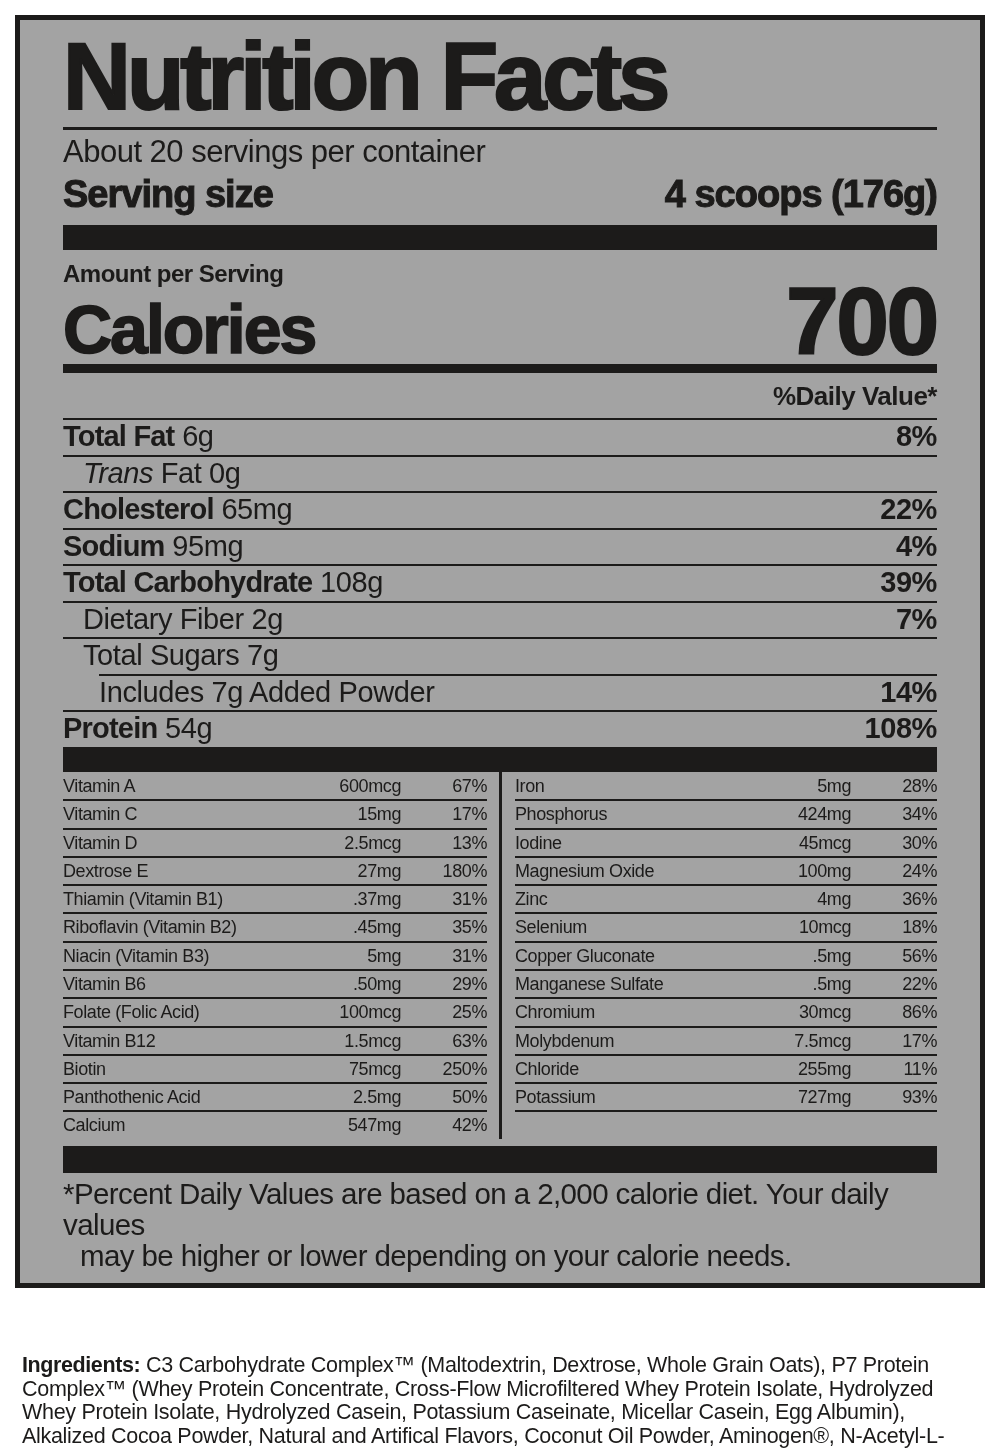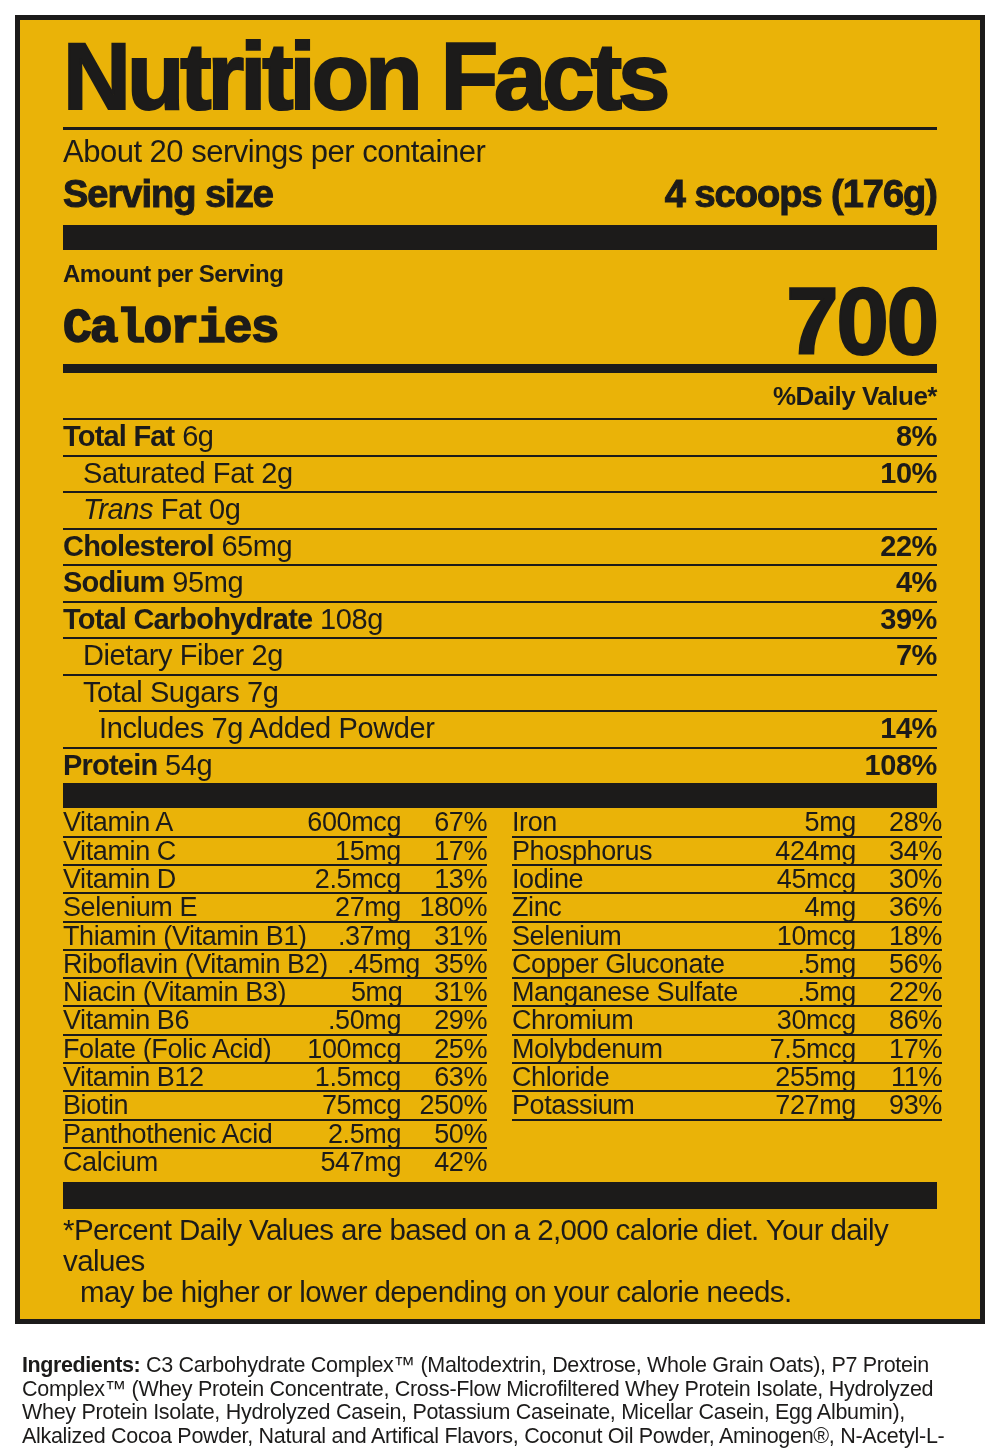--- a/index.html
+++ b/index.html
@@ -9,21 +9,21 @@
     font-family:"Liberation Sans", sans-serif;
     color:#1c1b1a;
     overflow:hidden;
     position:relative;
   }
   .label-box {
     position:absolute;
     left:15px; top:15px;
     width:970px;
     border:5px solid #1c1b1a;
-    background:#eab308;
+    background:#a3a3a3;
     padding:0 43px 6px 43px;
   }
   .nf-title {
     padding-top:13px;
     font-size:94px;
     font-weight:bold;
     letter-spacing:-4px;
     line-height:0.93;
     white-space:nowrap;
     -webkit-text-stroke:2.2px #1c1b1a;
@@ -34,21 +34,21 @@
     margin-top:2px;
     display:flex; justify-content:space-between; align-items:center;
     font-size:38px; line-height:44px; font-weight:bold; letter-spacing:-1px;
     -webkit-text-stroke:1px #1c1b1a;
   }
   .bar { background:#1c1b1a; }
   .bar-serving { height:25px; margin-top:9px; }
   .aps { margin-top:11px; font-size:24px; line-height:25px; font-weight:bold; letter-spacing:-0.5px; }
   .cal-row { margin-top:-2px; display:flex; justify-content:space-between; align-items:flex-end; }
   .cal-label {
-    font-size:48px; font-weight:bold; letter-spacing:-2px; line-height:62px;font-family:Liberation Mono, monospace;
+    font-size:68px; font-weight:bold; letter-spacing:-2px; line-height:62px;
     -webkit-text-stroke:1.6px #1c1b1a;
   }
   .cal-value {
     font-size:94px; font-weight:bold; letter-spacing:-2px; line-height:76px;
     -webkit-text-stroke:2.2px #1c1b1a;
   }
   .bar-med { height:9px; margin-top:4px; }
   .dv-header { text-align:right; font-size:26px; font-weight:bold; padding:8px 0 6px; letter-spacing:-0.5px; }
   
   .n-row {
@@ -65,21 +65,21 @@
   .bar-protein { height:25px; }
   
   .vitamins { display:flex; align-items:stretch; }
   .v-col { padding-top:1px; }
   .v-col-left { width:424px; }
   .v-divider { width:3px; background:#1c1b1a; margin:0 13px 0 12px; }
   .v-col-right { flex:1; }
   .v-row {
     display:flex; align-items:baseline;
     border-bottom:2px solid #1c1b1a;
-    font-size:27px; line-height:26.3px; letter-spacing:-0.4px;
+    font-size:18px; line-height:26.3px; letter-spacing:-0.4px;
   }
   .v-col-left .v-row:last-child { border-bottom:none; }
   .v-name { flex:1; white-space:nowrap; }
   .v-amt { width:118px; text-align:right; }
   .v-dv  { width:86px; text-align:right; }
   .bar-foot { height:27px; margin-top:7px; }
   .footnote { padding:5px 0 6px; font-size:29.5px; line-height:31px; letter-spacing:-0.6px; }
   .footnote .fn2 { padding-left:17px; }
   
   .below { position:absolute; left:22px; top:1354px; width:952px; }
@@ -105,24 +105,20 @@
   </div>
   <div class="bar bar-med"></div>
   <div class="dv-header">%Daily Value*</div>
 
   <div id="nutrient-rows">
       <div class="n-row bold">
         <span class="n-name"><span class="n-name-main">Total Fat</span> 6g</span>
         <span class="n-dv">8%</span>
       </div>
       <div class="n-row ind1">
-        <span class="n-name"><span class="n-name-main">Saturated Fat</span> 2g</span>
-        <span class="n-dv">10%</span>
-      </div>
-      <div class="n-row ind1">
         <span class="n-name"><span class="n-name-main"><i>Trans</i> Fat</span> 0g</span>
         <span class="n-dv"></span>
       </div>
       <div class="n-row bold">
         <span class="n-name"><span class="n-name-main">Cholesterol</span> 65mg</span>
         <span class="n-dv">22%</span>
       </div>
       <div class="n-row bold">
         <span class="n-name"><span class="n-name-main">Sodium</span> 95mg</span>
         <span class="n-dv">4%</span>
@@ -162,21 +158,21 @@
           <span class="v-name">Vitamin C</span>
           <span class="v-amt">15mg</span>
           <span class="v-dv">17%</span>
         </div>
         <div class="v-row">
           <span class="v-name">Vitamin D</span>
           <span class="v-amt">2.5mcg</span>
           <span class="v-dv">13%</span>
         </div>
         <div class="v-row">
-          <span class="v-name">Selenium E</span>
+          <span class="v-name">Dextrose E</span>
           <span class="v-amt">27mg</span>
           <span class="v-dv">180%</span>
         </div>
         <div class="v-row">
           <span class="v-name">Thiamin (Vitamin B1)</span>
           <span class="v-amt">.37mg</span>
           <span class="v-dv">31%</span>
         </div>
         <div class="v-row">
           <span class="v-name">Riboflavin (Vitamin B2)</span>
@@ -228,20 +224,25 @@
         </div>
         <div class="v-row">
           <span class="v-name">Phosphorus</span>
           <span class="v-amt">424mg</span>
           <span class="v-dv">34%</span>
         </div>
         <div class="v-row">
           <span class="v-name">Iodine</span>
           <span class="v-amt">45mcg</span>
           <span class="v-dv">30%</span>
+        </div>
+        <div class="v-row">
+          <span class="v-name">Magnesium Oxide</span>
+          <span class="v-amt">100mg</span>
+          <span class="v-dv">24%</span>
         </div>
         <div class="v-row">
           <span class="v-name">Zinc</span>
           <span class="v-amt">4mg</span>
           <span class="v-dv">36%</span>
         </div>
         <div class="v-row">
           <span class="v-name">Selenium</span>
           <span class="v-amt">10mcg</span>
           <span class="v-dv">18%</span>

